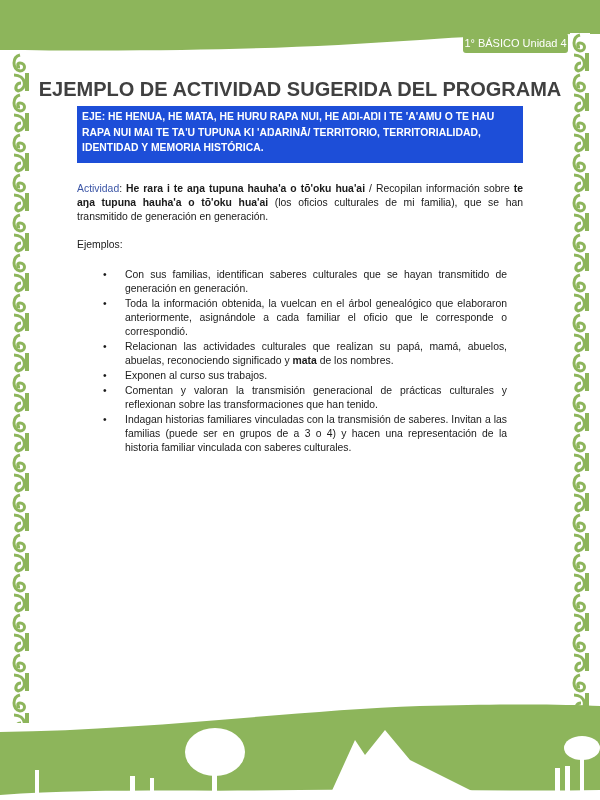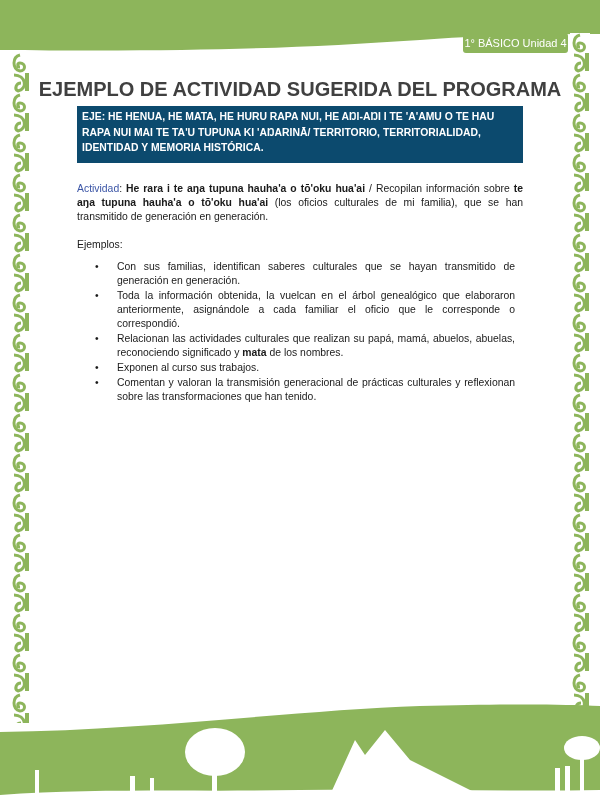--- a/index.html
+++ b/index.html
@@ -6,29 +6,29 @@
   body { width:600px; height:800px; position:relative; overflow:hidden; background:#ffffff;
          font-family:"Liberation Sans", sans-serif; color:#1a1a1a; }
   .top-wave { position:absolute; left:0; top:0; width:600px; height:60px; }
   .bottom-wave { position:absolute; left:0; top:700px; width:600px; height:100px; }
   .unit-badge { position:absolute; left:429px; top:33px; width:105px; height:20px; background:#8db55b;
                 border-radius:3px; color:#fff; font-size:11px; line-height:20px; text-align:center;margin-left:34px; }
   .border-left { position:absolute; left:10px; top:53px; width:20px; height:670px; }
   .border-right { position:absolute; left:570px; top:33px; width:20px; height:700px; }
   .title { position:absolute; left:0; width:600px; top:78px; text-align:center; font-weight:bold;
            font-size:20px; color:#404040; }
-  .eje-box { position:absolute; left:77px; top:106px; width:446px; height:57px; background:#0c4a6e;
+  .eje-box { position:absolute; left:77px; top:106px; width:446px; height:57px; background:#1d4ed8;
              color:#fff; font-weight:bold; font-size:10.4px; line-height:15.5px; padding:3px 5px;
              box-sizing:border-box; }
   .content { position:absolute; left:77px; top:182px; width:446px; font-size:10.4px; line-height:14px;
              text-align:justify; }
   .act-label { color:#3b55a6; }
   .b { font-weight:bold; }
   .para { margin:0 0 14px 0; }
-  ul { margin:8px; padding:0 0 0 32px; list-style:none; }
+  ul { margin:16px; padding:0 0 0 32px; list-style:none; }
   li { position:relative; margin:0 0 1px 0; }
   li::before { content:"\2022"; position:absolute; left:-22px; top:0; }
 </style>
 </head>
 <body>
 
 <svg class="top-wave" viewBox="0 0 600 60" preserveAspectRatio="none">
   <path d="M0,0 H600 V34 C520,34 470,36 420,40 C300,48 200,52 0,50 Z" fill="#8db55b"></path>
   <rect x="500" y="30" width="3" height="6" fill="#8db55b"></rect>
 </svg>
@@ -61,20 +61,21 @@
   <p class="para"><span class="act-label">Actividad</span><span>: </span><span class="b">He rara i te aŋa tupuna hauha'a o tō'oku hua'ai</span><span> / Recopilan información sobre </span><span class="b">te aŋa tupuna hauha'a o tō'oku hua'ai</span><span> (los oficios culturales de mi familia), que se han transmitido de generación en generación.</span></p>
 
   <p class="para" style="margin-bottom:2px">Ejemplos:</p>
 
   <ul>
     <li><span>Con sus familias, identifican saberes culturales que se hayan transmitido de generación en generación.</span><span class="b"></span><span></span></li>
     <li><span>Toda la información obtenida, la vuelcan en el árbol genealógico que elaboraron anteriormente, asignándole a cada familiar el oficio que le corresponde o correspondió.</span><span class="b"></span><span></span></li>
     <li><span>Relacionan las actividades culturales que realizan su papá, mamá, abuelos, abuelas, reconociendo significado y </span><span class="b">mata</span><span> de los nombres.</span></li>
     <li><span>Exponen al curso sus trabajos.</span><span class="b"></span><span></span></li>
     <li><span>Comentan y valoran la transmisión generacional de prácticas culturales y reflexionan sobre las transformaciones que han tenido.</span><span class="b"></span><span></span></li>
+    <li><span>Indagan historias familiares vinculadas con la transmisión de saberes. Invitan a las familias (puede ser en grupos de a 3 o 4) y hacen una representación de la historia familiar vinculada con saberes culturales.</span><span class="b"></span><span></span></li>
   </ul>
 </div>
 
 <svg class="bottom-wave" viewBox="0 0 600 100" preserveAspectRatio="none">
   <path d="M0,32 C150,30 300,10 420,6 C500,4 560,4 600,6 V100 H0 Z" fill="#8db55b"></path>
 
   <ellipse cx="215" cy="52" rx="30" ry="24" fill="#fff"></ellipse>
   <rect x="212" y="60" width="5" height="35" fill="#fff"></rect>
   <path d="M330,95 L355,40 L365,55 L385,30 L410,60 L480,95 Z" fill="#fff"></path>
   <ellipse cx="582" cy="48" rx="18" ry="12" fill="#fff"></ellipse>

